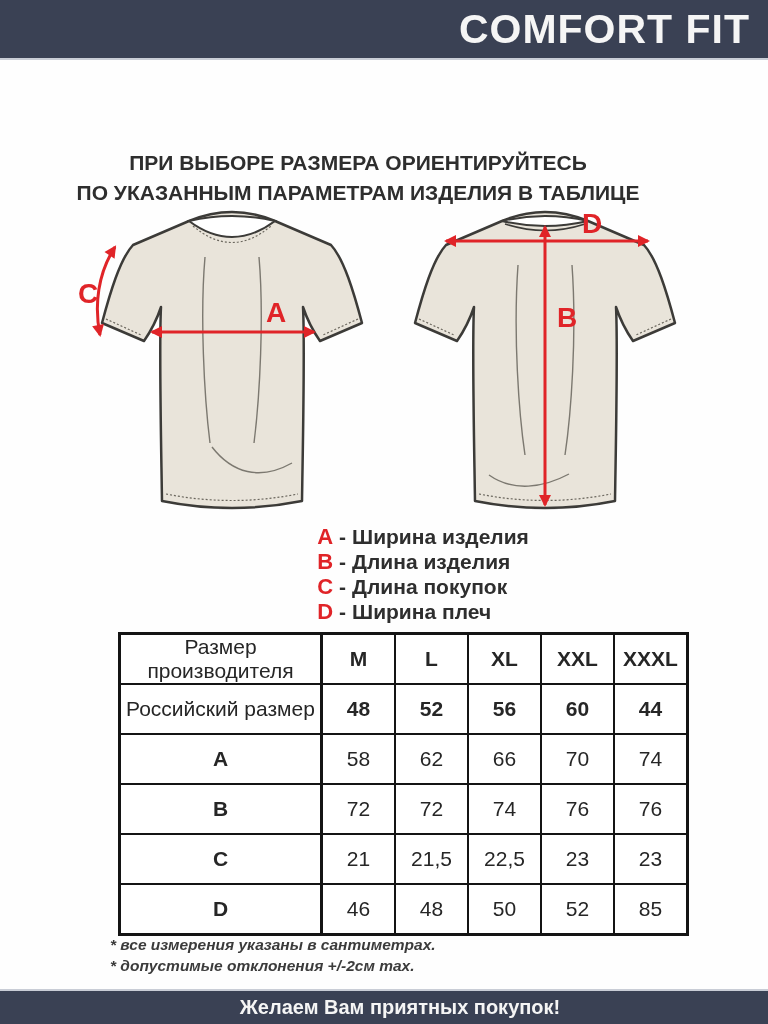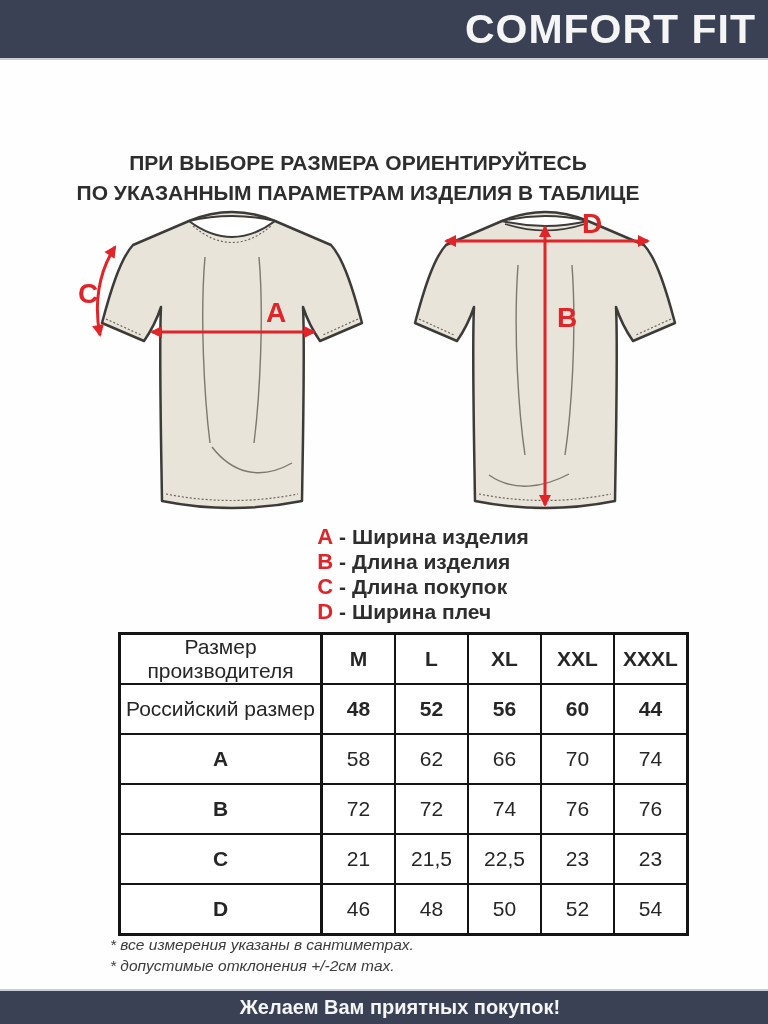--- a/index.html
+++ b/index.html
@@ -6,21 +6,21 @@
   .canvas{
     position:relative;width:768px;height:1024px;background:#fefefe;
     font-family:"Liberation Sans","DejaVu Sans",sans-serif;overflow:hidden;
   }
   
   .topbar{
     position:absolute;left:0;top:0;width:768px;height:60px;background:#3a4154;
     border-bottom:2px solid #c9cdd6;box-sizing:border-box;
   }
   .topbar .title{
-    display:block;text-align:right;padding-right:12px;line-height:58px;
+    display:block;text-align:right;padding-right:18px;line-height:58px;
     color:#f5f5f5;font-size:41px;font-weight:bold;letter-spacing:1px;white-space:nowrap;
   }
   
   .intro{
     position:absolute;left:0;top:110px;width:716px;text-align:center;
     color:#2e2e2e;font-weight:bold;font-size:21px;line-height:30px;margin-top:38px;
   }
   
   .diagram{position:absolute;left:0;top:195px;width:768px;height:330px;}
   
@@ -42,21 +42,21 @@
     padding:0;color:#262626;font-size:21px;overflow:hidden;
   }
   table.sizes td.c0{width:199px;border-right:3px solid #141414;}
   table.sizes td.cv{width:71px;}
   td.lbl{font-weight:normal;font-size:17px;}
   td.szb{font-weight:bold;font-size:22px;}
   td.red{color:#e02428;font-weight:bold;font-size:22px;}
   
   .footnotes{
     position:absolute;left:110px;top:934px;font-style:italic;color:#3b3b3b;
-    font-size:15.5px;line-height:21px;
+    font-size:15.5px;line-height:21px;font-weight:bold;
   }
   
   .bottombar{
     position:absolute;left:0;top:989px;width:768px;height:35px;background:#3a4154;
     border-top:2px solid #c9cdd6;box-sizing:border-box;
   }
   .bottombar .msg{
     display:block;text-align:center;line-height:32px;color:#f5f5f5;
     font-size:20px;font-weight:bold;padding-left:32px;
   }
@@ -187,21 +187,21 @@
           <td class="cv">22,5</td>
           <td class="cv">23</td>
           <td class="cv">23</td>
         </tr>
         <tr>
           <td class="c0 red">D</td>
           <td class="cv">46</td>
           <td class="cv">48</td>
           <td class="cv">50</td>
           <td class="cv">52</td>
-          <td class="cv">54</td>
+          <td class="cv">85</td>
         </tr>
       </tbody>
     </table>
   </div>
 
   <div class="footnotes">
     <div>* все измерения указаны в сантиметрах.</div>
     <div>* допустимые отклонения +/-2см max.</div>
   </div>
 

